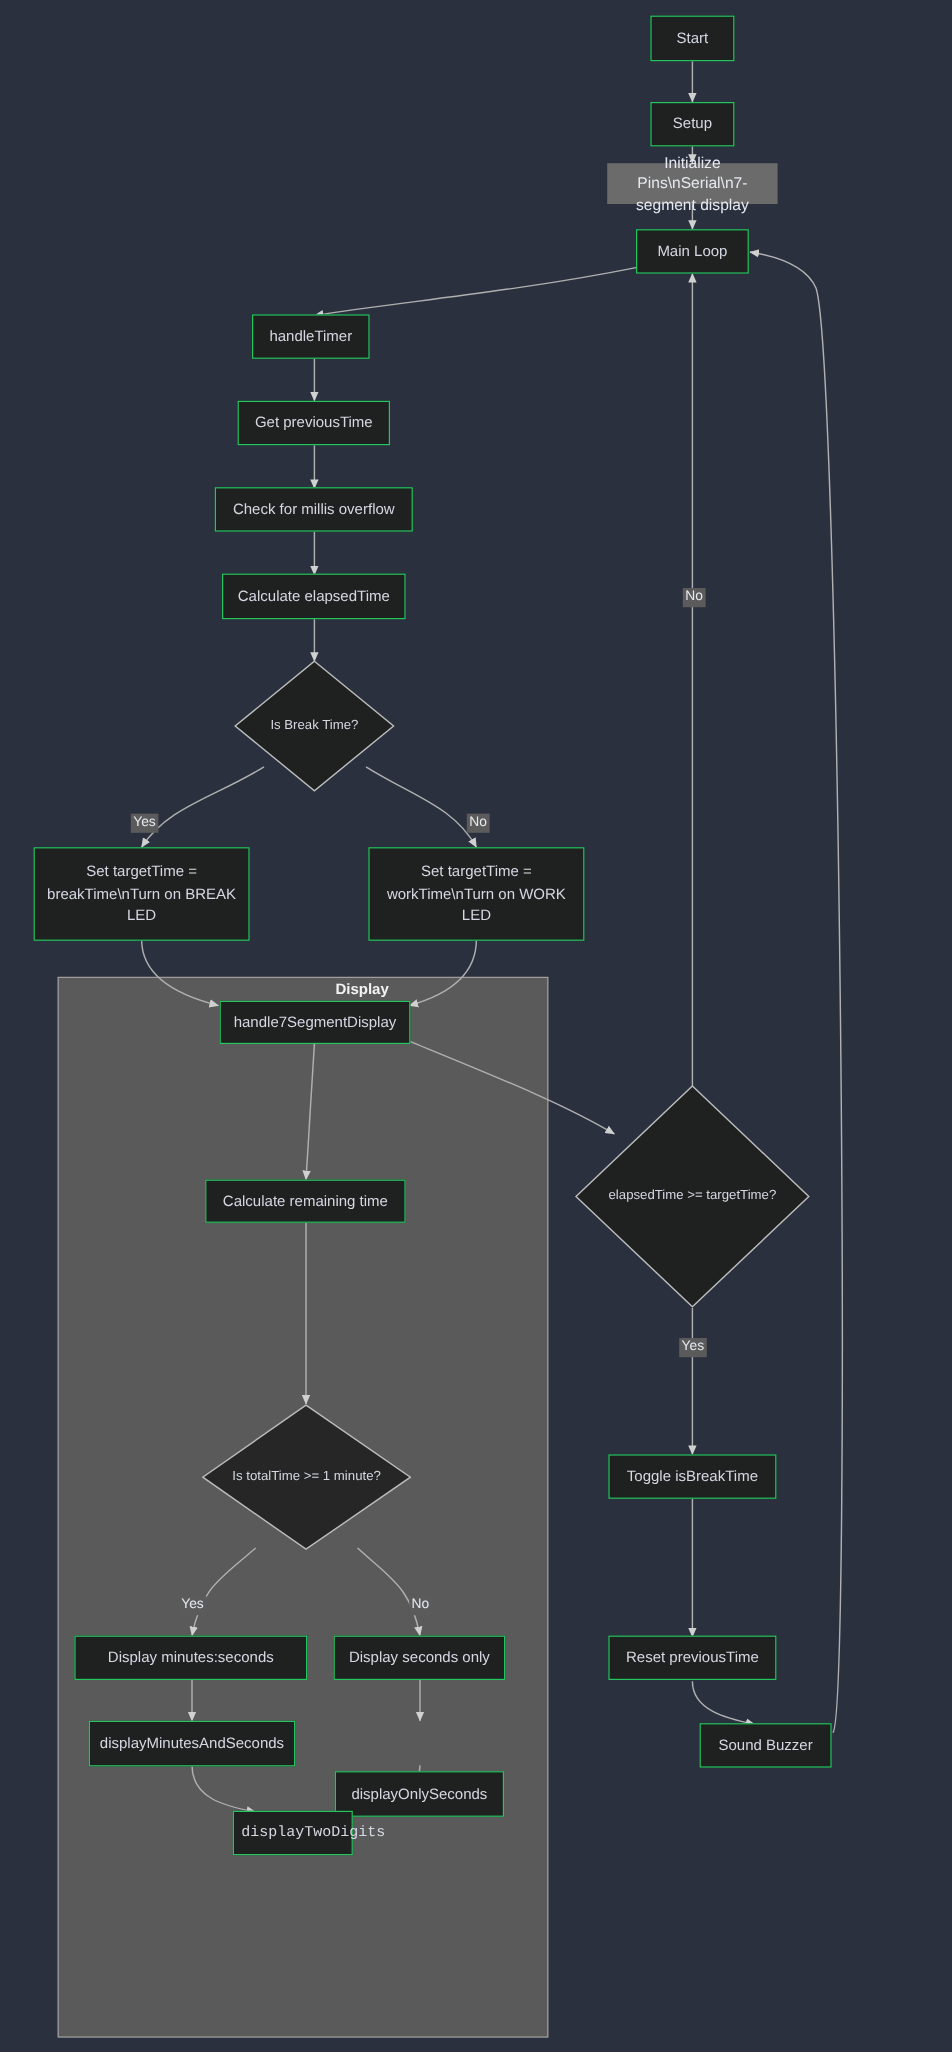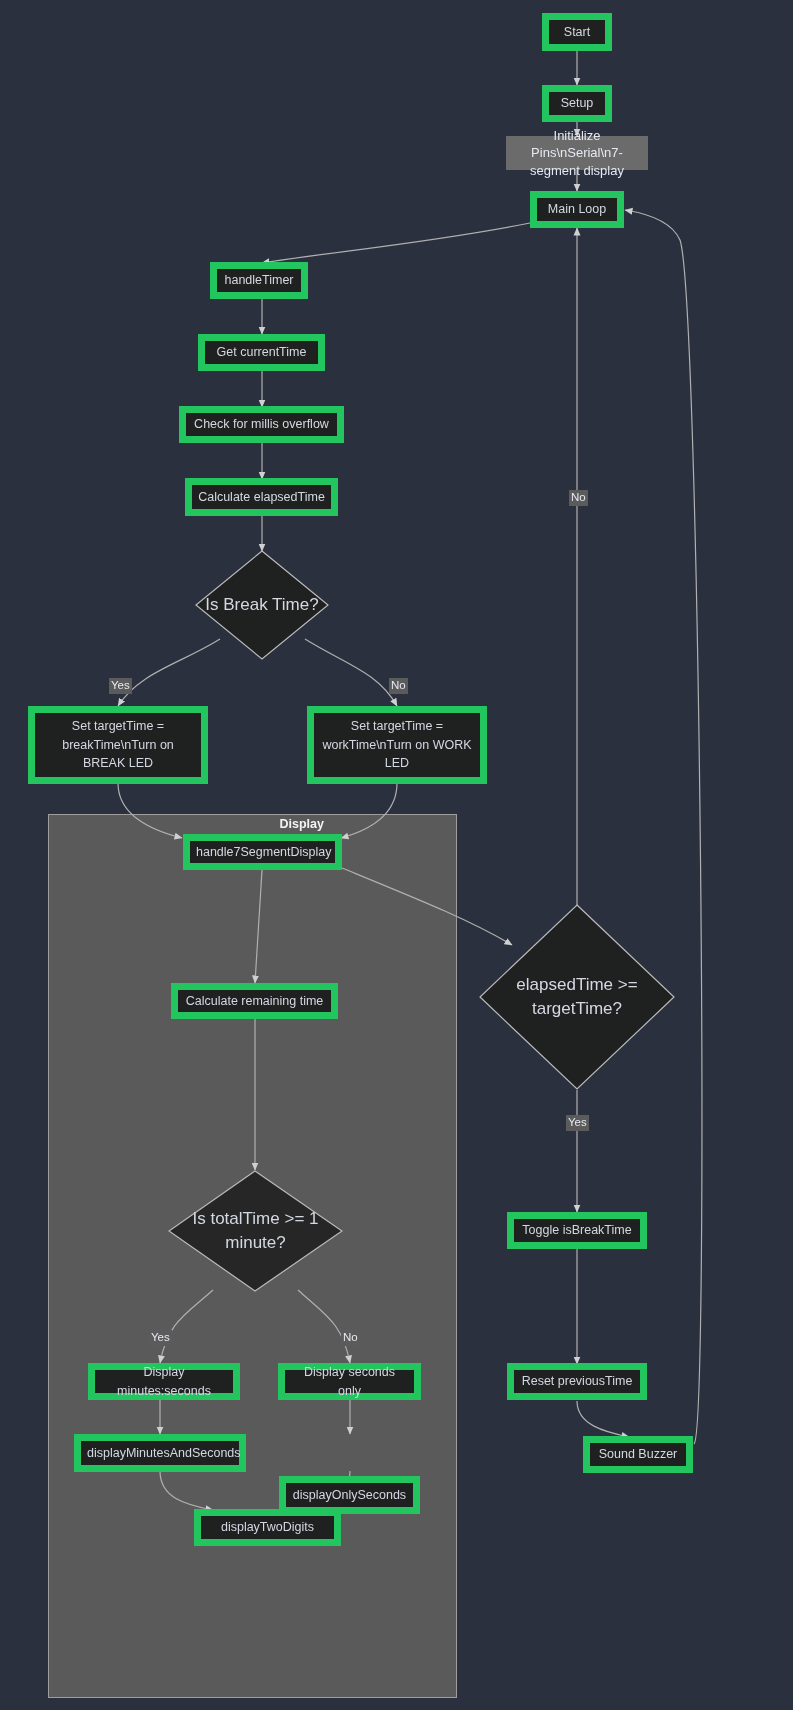--- a/index.html
+++ b/index.html
@@ -33,21 +33,21 @@
     color: #f3f3f3;
     font-size: 12.5px;
     font-weight: bold;
     white-space: nowrap;
     text-align: right;
   }
   .node {
     position: absolute;
     box-sizing: border-box;
     background: #1f2020;
-    border: 7px solid #22c55e;
+    border: 1px solid #22c55e;
     color: #d4d8e2;
     font-size: 12.5px;
     line-height: 1.45;
     display: flex;
     align-items: center;
     justify-content: center;
     text-align: center;
     padding: 2px 6px;
   }
   .node .lbl { display: block; width: 100%; }
@@ -62,21 +62,21 @@
     height: 100%;
   }
   .decision .dtext {
     position: absolute;
     left: 0;
     top: 50%;
     transform: translateY(-50%);
     width: 100%;
     text-align: center;
     color: #d4d8e2;
-    font-size: 17px;
+    font-size: 11px;
     line-height: 1.4;
     pointer-events: none;
   }
   .edge-label {
     position: absolute;
     background: #5b5b5b;
     color: #e6e9f0;
     font-size: 11.5px;
     line-height: 1.2;
     padding: 1px 2px;
@@ -167,21 +167,21 @@
 
   <div class="node" style="left:530px; top:191px; width:94px; height:37px;">
     <span class="lbl">Main Loop</span>
   </div>
 
   <div class="node" style="left:210px; top:262px; width:98px; height:37px;">
     <span class="lbl">handleTimer</span>
   </div>
 
   <div class="node" style="left:198px; top:334px; width:127px; height:37px;">
-    <span class="lbl">Get currentTime</span>
+    <span class="lbl">Get previousTime</span>
   </div>
 
   <div class="node" style="left:179px; top:406px; width:165px; height:37px;">
     <span class="lbl">Check for millis overflow</span>
   </div>
 
   <div class="node" style="left:185px; top:478px; width:153px; height:38px;">
     <span class="lbl">Calculate elapsedTime</span>
   </div>
 
@@ -208,37 +208,37 @@
     <span class="lbl">Calculate remaining time</span>
   </div>
 
   <div class="decision" style="left:168px; top:1170px; width:175px; height:122px;">
     <svg class="diamond" viewBox="0 0 175 122" preserveAspectRatio="none">
       <polygon points="87,1 174,61 87,121 1,61" fill="#262626" stroke="#bbbbbb" stroke-width="1.2"></polygon>
     </svg>
     <div class="dtext">Is totalTime &gt;= 1 minute?</div>
   </div>
 
-  <div class="node" style="left:88px; top:1363px; width:152px; height:37px;">
+  <div class="node" style="left:62px; top:1363px; width:194px; height:37px;">
     <span class="lbl">Display minutes:seconds</span>
   </div>
 
   <div class="node" style="left:278px; top:1363px; width:143px; height:37px;">
     <span class="lbl">Display seconds only</span>
   </div>
 
   <div class="node" style="left:74px; top:1434px; width:172px; height:38px;">
     <span class="lbl">displayMinutesAndSeconds</span>
   </div>
 
   <div class="node" style="left:279px; top:1476px; width:141px; height:38px;">
     <span class="lbl">displayOnlySeconds</span>
   </div>
 
-  <div class="node" style="left:194px; top:1509px; width:147px; height:37px;">
+  <div class="node" style="left:194px; top:1509px; width:100px; height:37px;font-family:Liberation Mono, monospace;">
     <span class="lbl">displayTwoDigits</span>
   </div>
 
   <div class="decision" style="left:479px; top:904px; width:196px; height:186px;">
     <svg class="diamond" viewBox="0 0 196 186" preserveAspectRatio="none">
       <polygon points="98,1 195,93 98,185 1,93" fill="#1f2020" stroke="#bbbbbb" stroke-width="1.2"></polygon>
     </svg>
     <div class="dtext">elapsedTime &gt;= targetTime?</div>
   </div>
 

